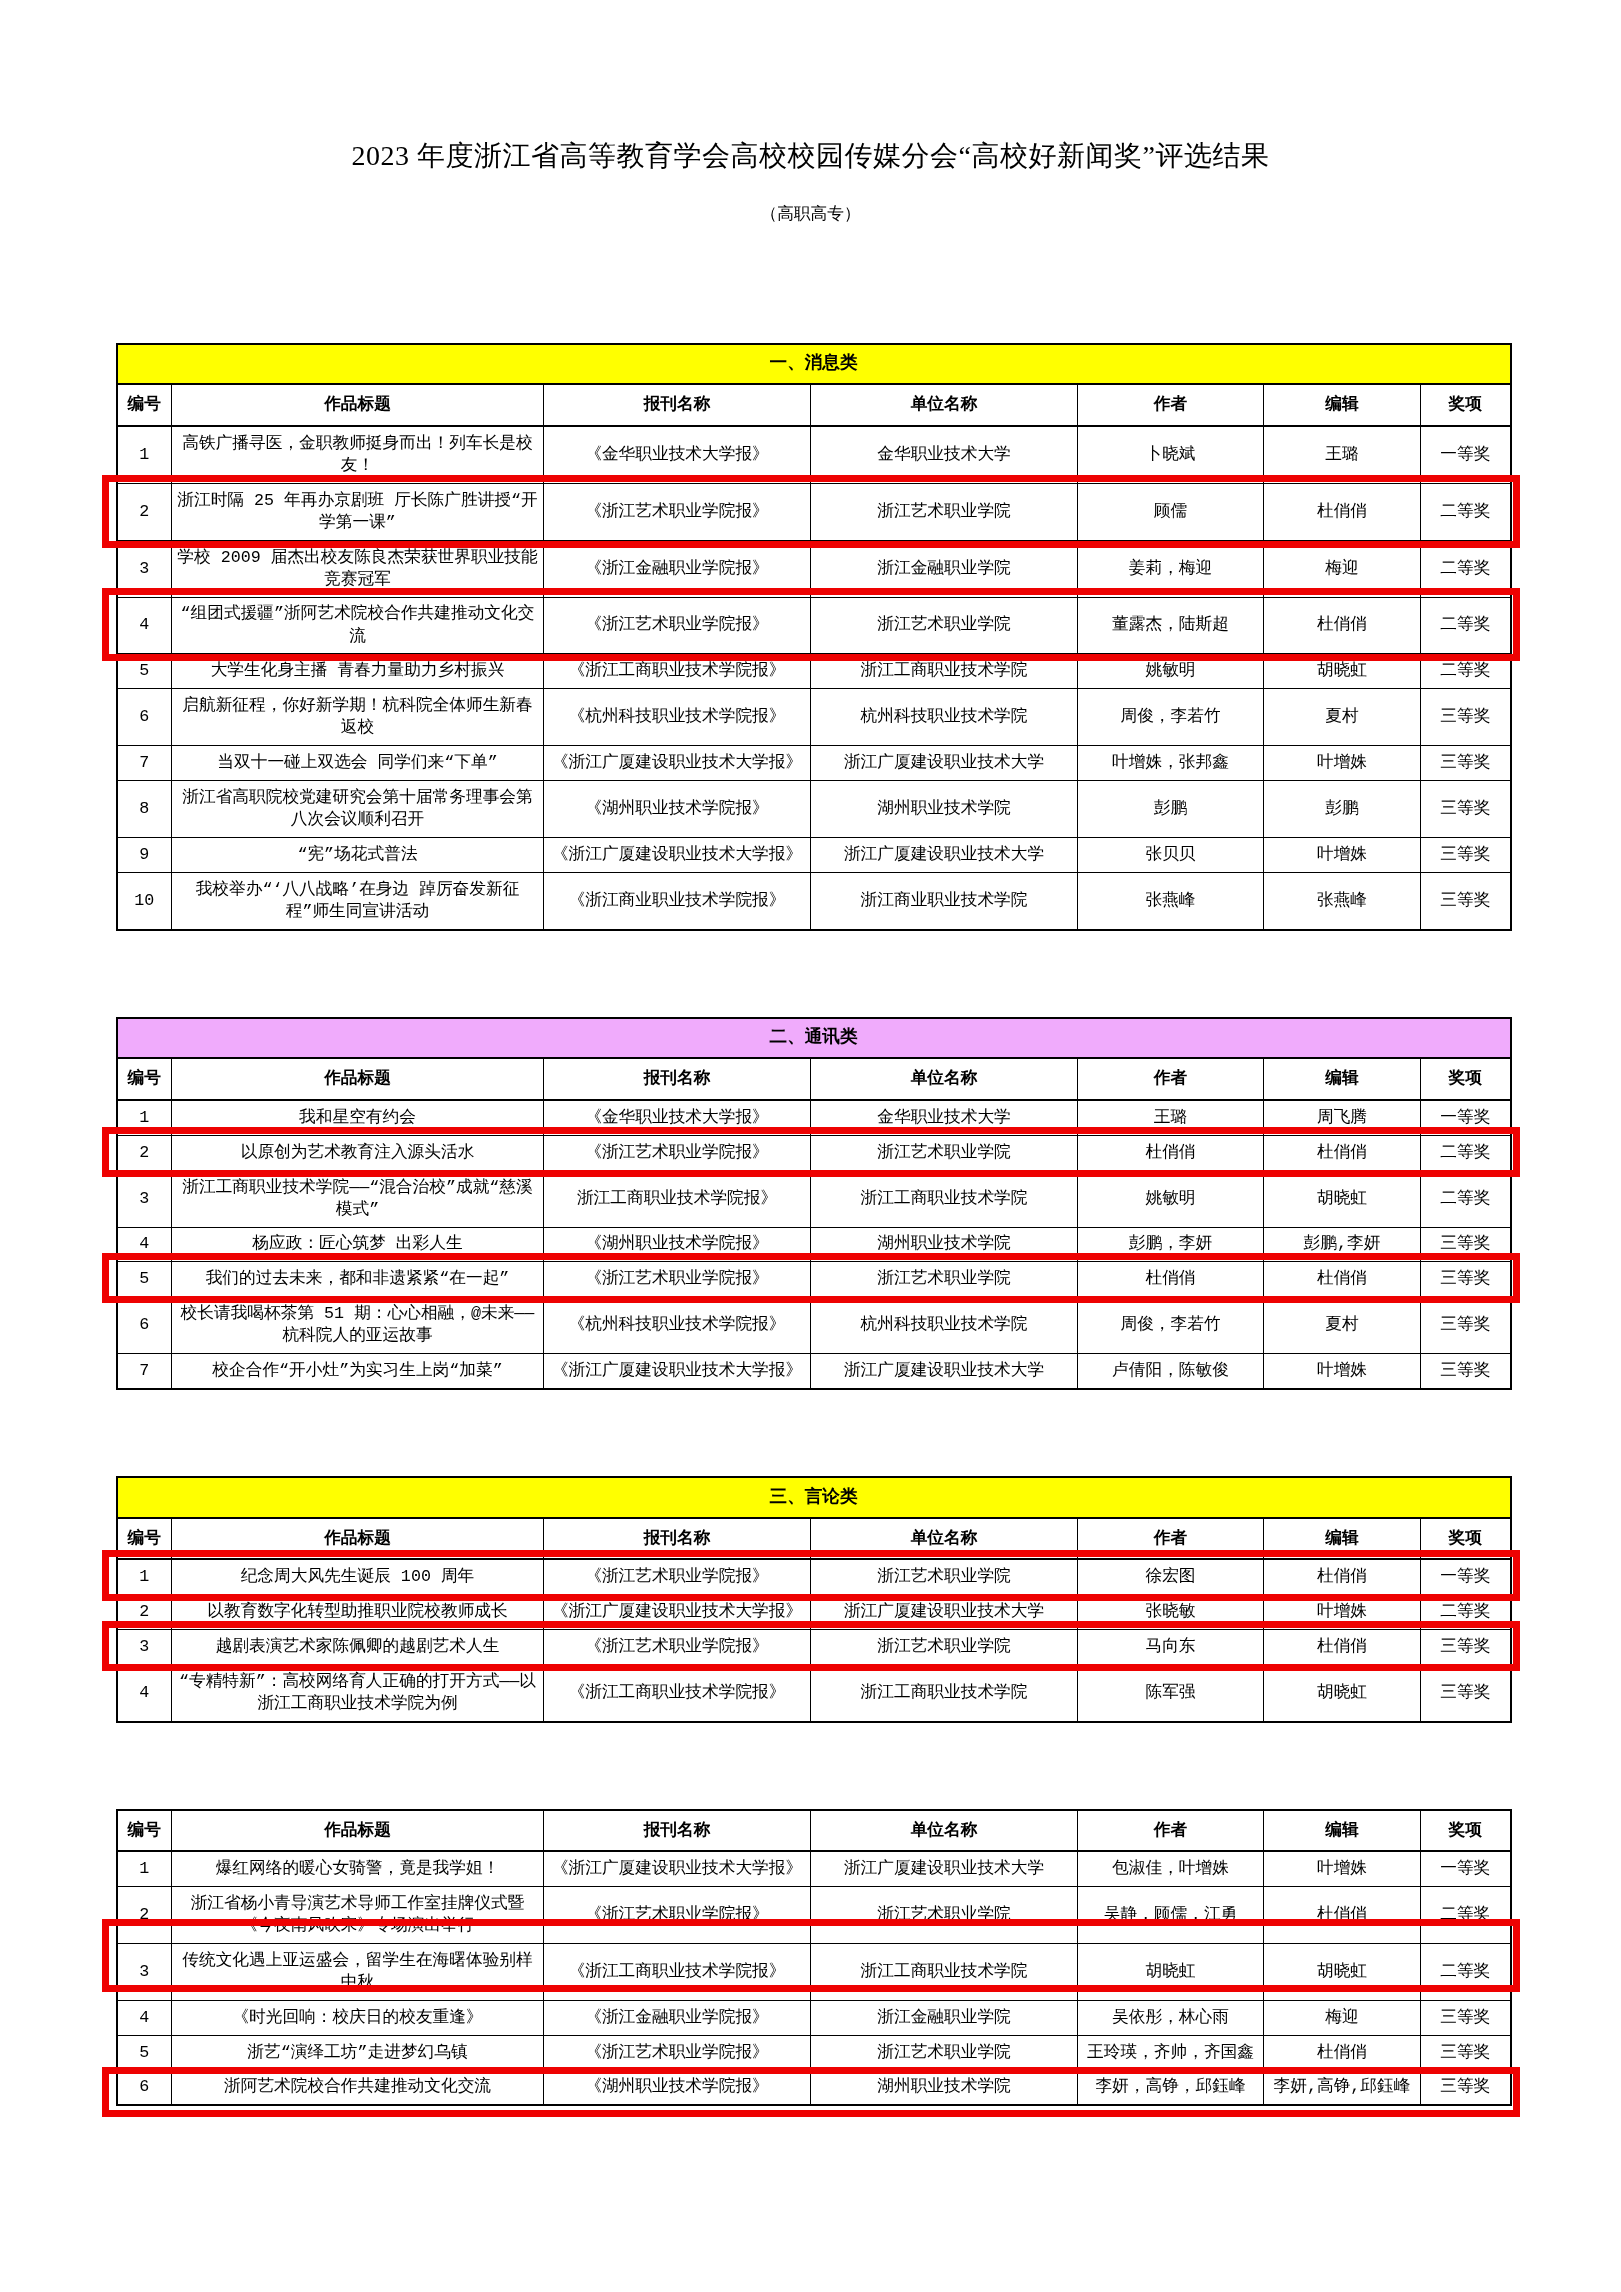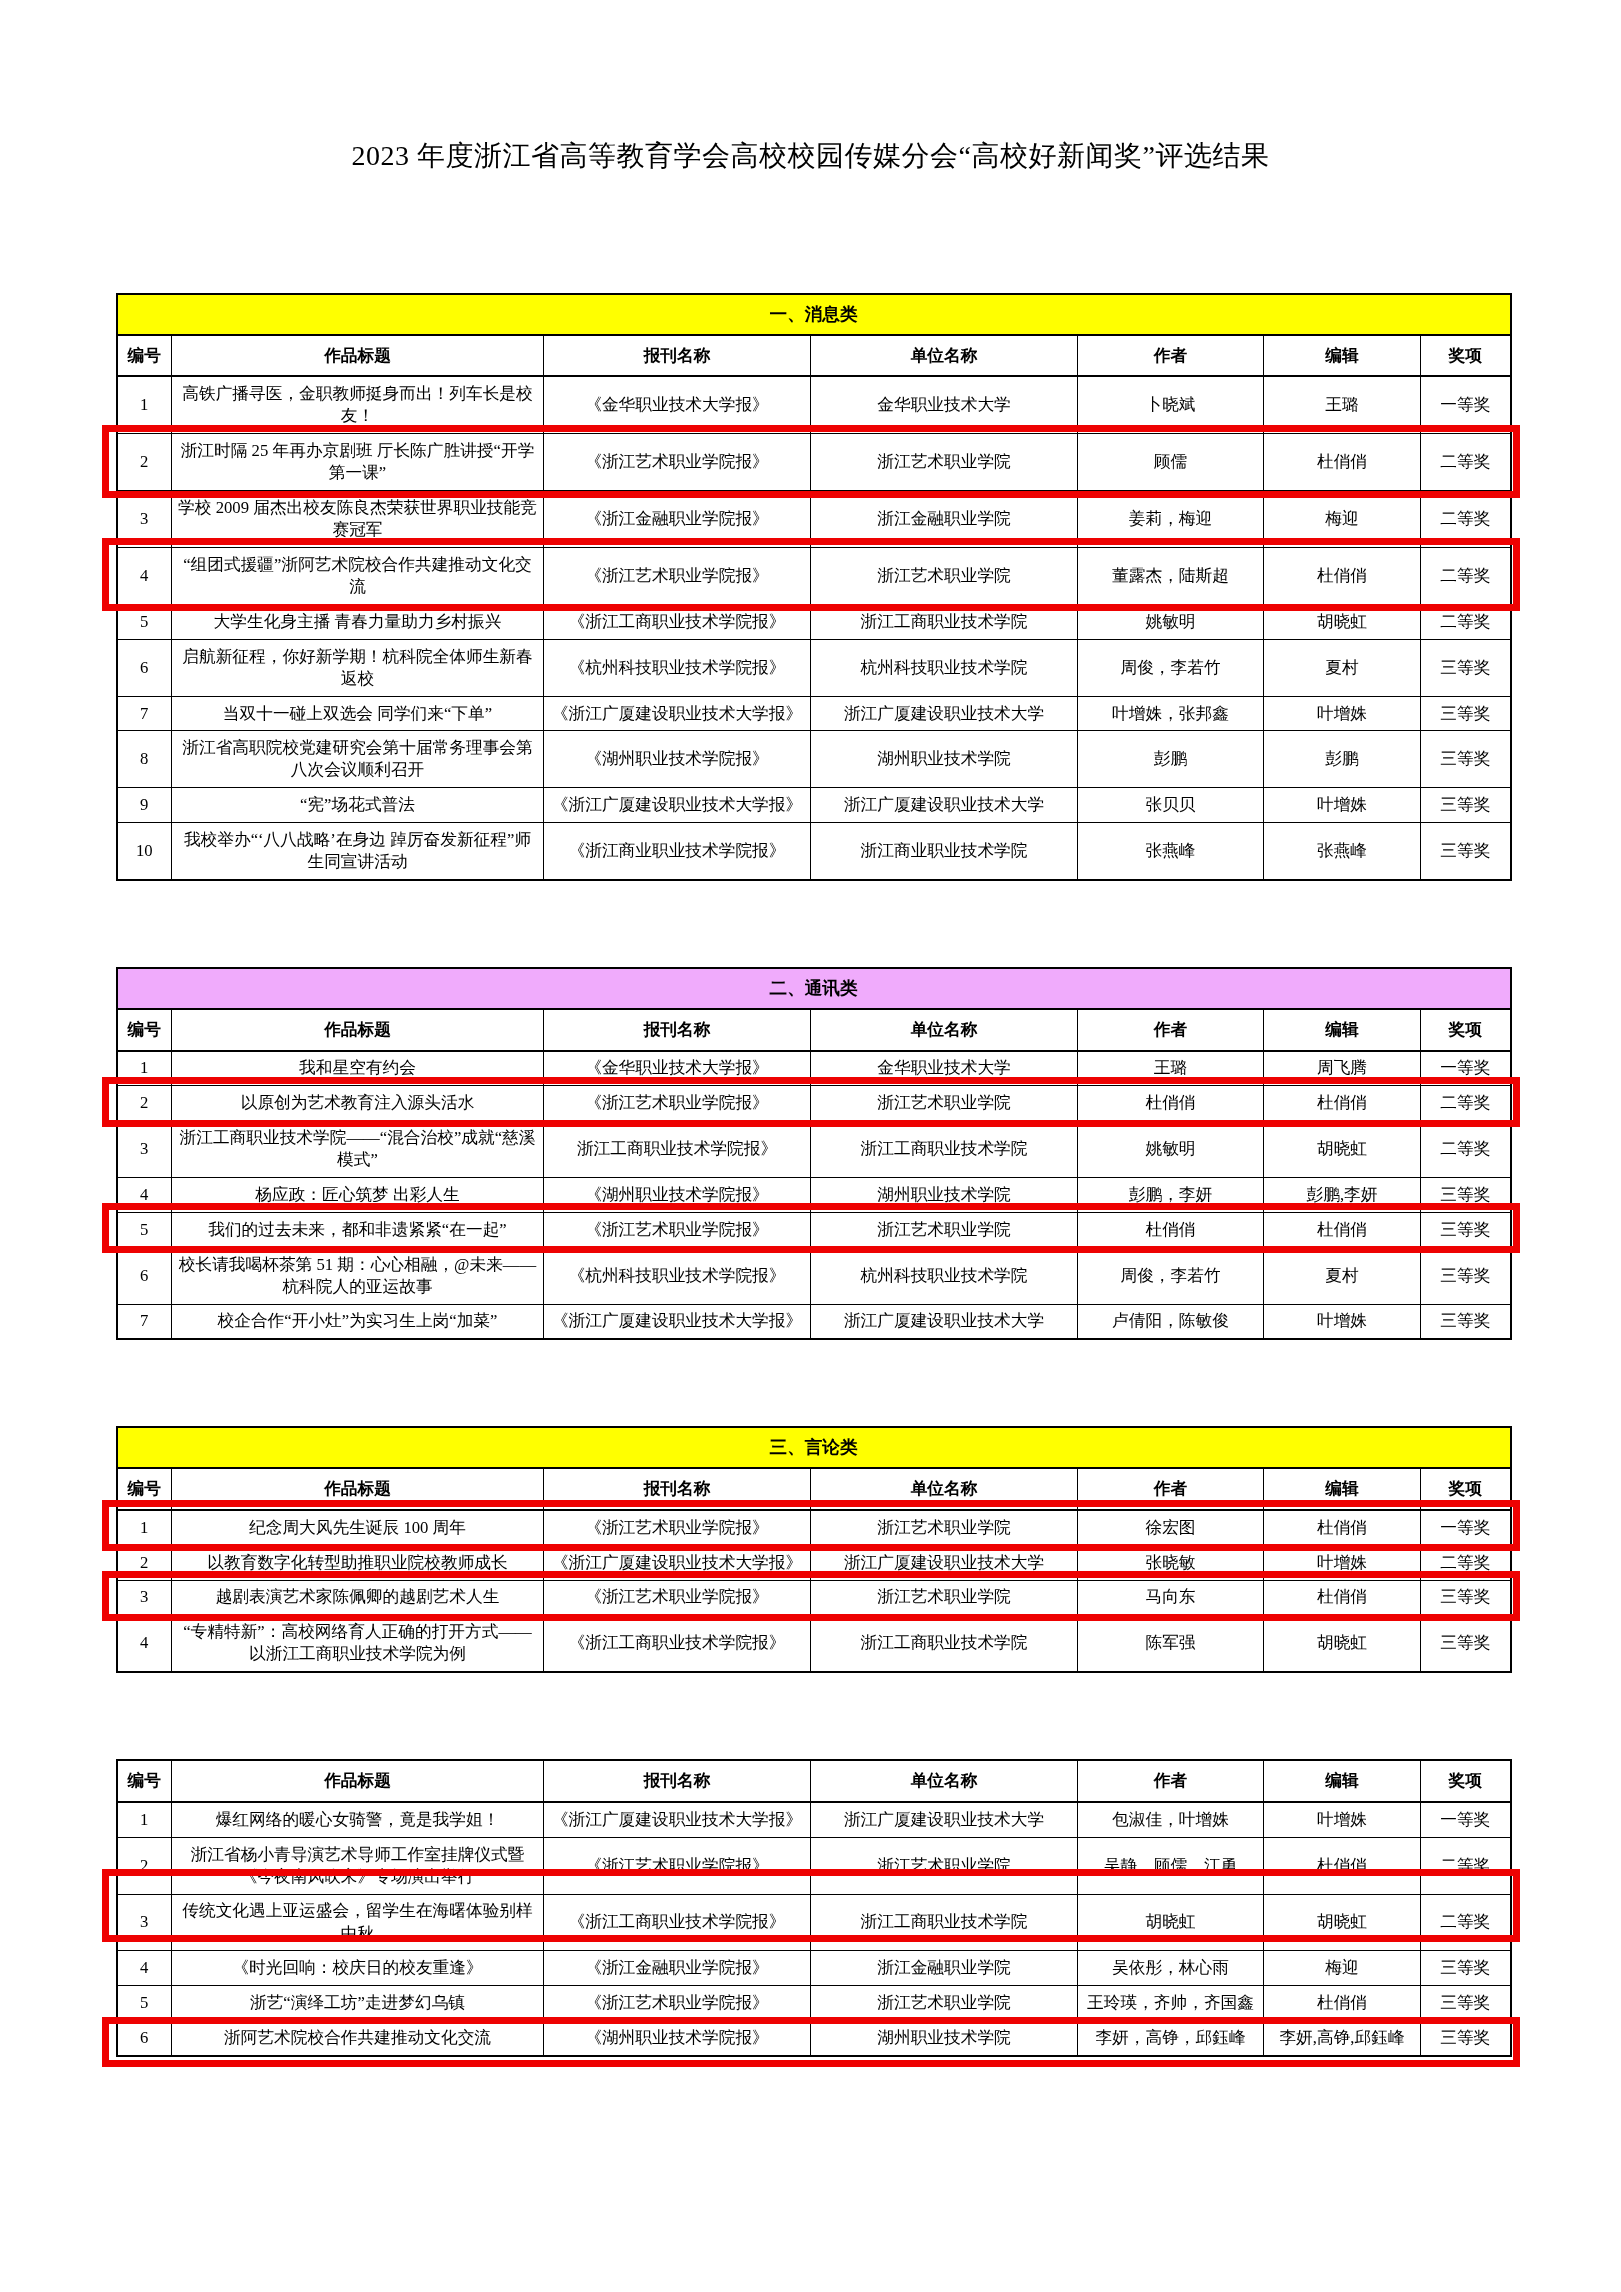--- a/index.html
+++ b/index.html
@@ -6,21 +6,21 @@
   body {
     width:1621px; min-height:2293px; background:#ffffff; color:#000;
     font-family:"Liberation Serif","DejaVu Serif",serif;
   }
   .content { padding:0 71px 118px 71px; }
   .doc-title {
     margin:137px 0 8px 0; text-align:center;
     font-size:28px; font-weight:normal; letter-spacing:0.5px;
   }
   .doc-subtitle { text-align:center; font-size:16.7px; margin-top:26.5px; }
-  .table-wrap { position:relative; width:1390px; margin:86px auto 0 auto; }
+  .table-wrap { position:relative; width:1390px; margin:86px auto 0 auto;font-family:Liberation Mono, monospace; }
   .table-wrap.first { margin-top:118px; }
   table {
     border-collapse:collapse; width:1394px; table-layout:fixed;
     border:2px solid #000;
   }
   th, td {
     border:1px solid #000; text-align:center; vertical-align:middle;
     padding:5.9px 4.9px; font-size:16.7px; line-height:1.32; word-break:break-all;
   }
   .band-cell {
@@ -39,20 +39,21 @@
   col.c-author { width:186px; }
   col.c-editor { width:157px; }
   col.c-award { width:90px; }
 </style>
 </head>
 <body>
 
 <div class="content">
 
   <h1 class="doc-title">2023 年度浙江省高等教育学会高校校园传媒分会“高校好新闻奖”评选结果</h1>
+  <div class="doc-subtitle">（高职高专）</div>
 
   <section class="table-wrap first">
     <table>
       <colgroup>
           <col class="c-no">
           <col class="c-title">
           <col class="c-pub">
           <col class="c-unit">
           <col class="c-author">
           <col class="c-editor">

